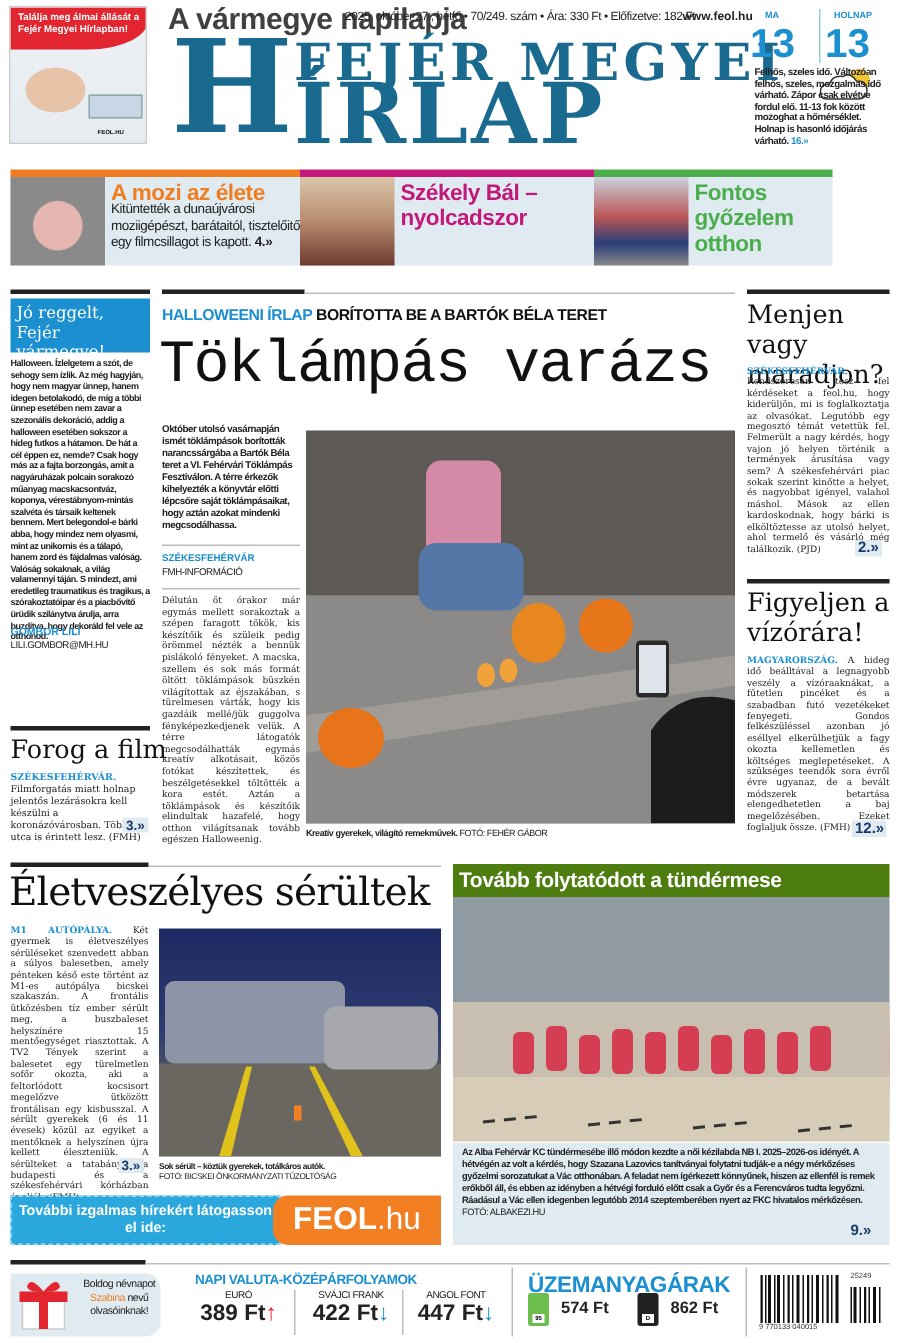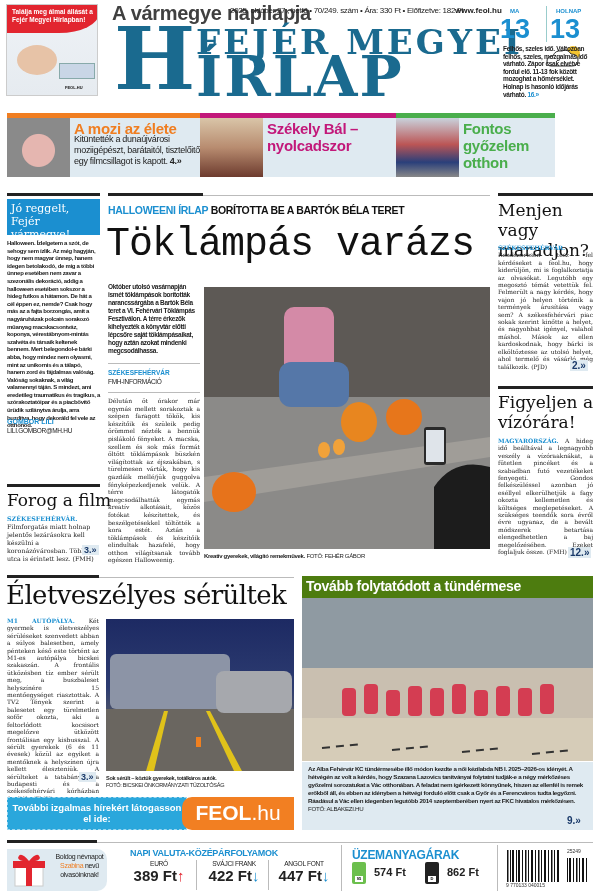--- a/index.html
+++ b/index.html
@@ -90,21 +90,21 @@
 #ft-rule{left:97px;top:842px;width:496px;height:1px;background:#bbb}
 #nameday{left:7px;top:849px;width:100px;height:42px;background:#dfeaf1;border-radius:0 10px 10px 0}
 #nameday-text{left:52px;top:852px;width:55px;font-size:7px;line-height:9px;text-align:center;color:#222}
 #gift{left:12px;top:850px;width:34px;height:38px}
 #fx-title{left:130px;top:848px;font-size:9px;font-weight:bold;color:#1b8fd0}
 .fx{top:860px;width:68px;text-align:center}
 .fx .n{font-size:6.6px;color:#222}
 .fx .v{font-size:15px;font-weight:900;color:#222;white-space:nowrap}
 .fx-div{top:860px;width:1px;height:30px;background:#bbb}
 #fuel-div{left:341px;top:845px;width:1px;height:46px;background:#bbb}
-#fuel-title{left:352px;top:848px;font-size:12px;font-weight:bold;color:#1b8fd0}
+#fuel-title{left:352px;top:848px;font-size:15px;font-weight:bold;color:#1b8fd0}
 #fuel1{left:352px;top:862px;width:90px;height:26px}
 #fuel2{left:425px;top:862px;width:90px;height:26px}
 .pump{position:absolute;left:0;top:0;width:14px;height:22px;border-radius:2px}
 .pump .lb{position:absolute;left:3px;bottom:2px;width:8px;height:6px;background:#fff;color:#000;font-size:4px;font-weight:bold;text-align:center}
 .fuelv{position:absolute;left:22px;top:4px;font-size:11px;font-weight:900;color:#222;white-space:nowrap}
 #bc-div{left:497px;top:845px;width:1px;height:46px;background:#bbb}
 #barcode{left:505px;top:848px;width:86px;height:40px}
 </style>
 </head>
 <body>

